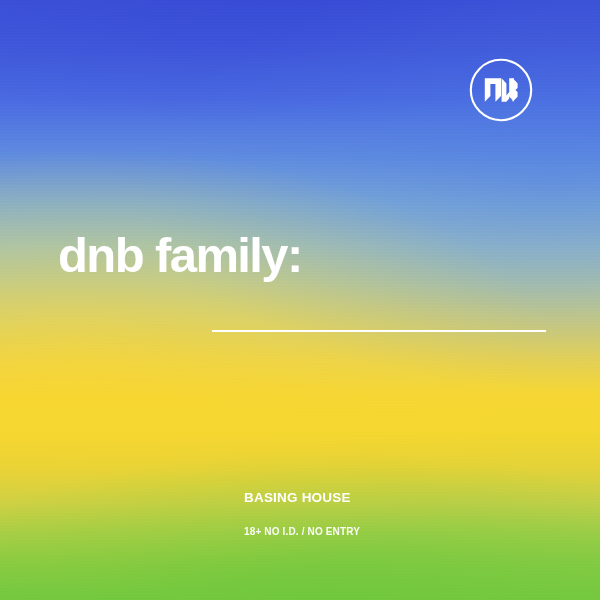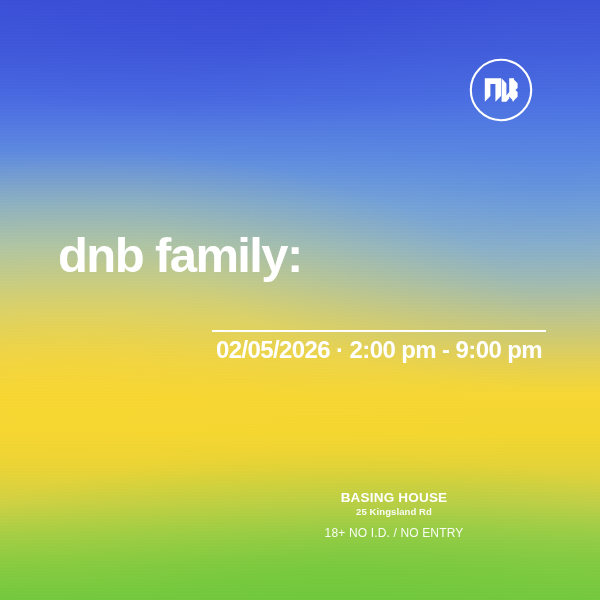--- a/index.html
+++ b/index.html
@@ -140,43 +140,42 @@
     letter-spacing: -0.6px;
     white-space: nowrap;
   }
 
   
   #venue {
     position: absolute;
     right: 56px;
     top: 490px;
     width: 300px;
-    text-align: center;
     color: #ffffff;
   }
   .venue-name {
     font-size: 13.5px;
     font-weight: bold;
     letter-spacing: 0.2px;
     line-height: 16px;
   }
   .venue-street,
   .venue-postcode {
     font-size: 9.5px;
     font-weight: bold;
     letter-spacing: 0.1px;
     line-height: 12px;
     opacity: 0.95;
   }
   .venue-policy {
-    font-size: 12px;
-    font-weight: normal;
+    font-size: 10px;
+    font-weight: bold;
     letter-spacing: 0.15px;
     line-height: 12px;
-    margin-top: 9px;
+    margin-top: 20px;
     opacity: 0.95;
   }
 </style>
 </head>
 <body>
 
 <div id="poster">
 
   <div class="grad-base"></div>
   <div class="grad-blue-top"></div>
@@ -211,21 +210,19 @@
       <path d="M46.6 26.4 L47.9 27.6 L47.9 30.3 L46.6 31.5 Z" fill="none"></path>
     </svg>
   </div>
 
   <div id="headline">
     <div class="title-line">dnb family:</div>
   </div>
 
   <div id="rule"></div>
 
-  <div id="date-line">02/05/2026 · 2:00 pm - 9:00 pm</div>
 
   <div id="venue">
     <div class="venue-name">BASING HOUSE</div>
-    <div class="venue-street">25 Kingsland Rd</div>
     <div class="venue-policy">18+ NO I.D. / NO ENTRY</div>
   </div>
 
 </div>
 
 </body></html>

